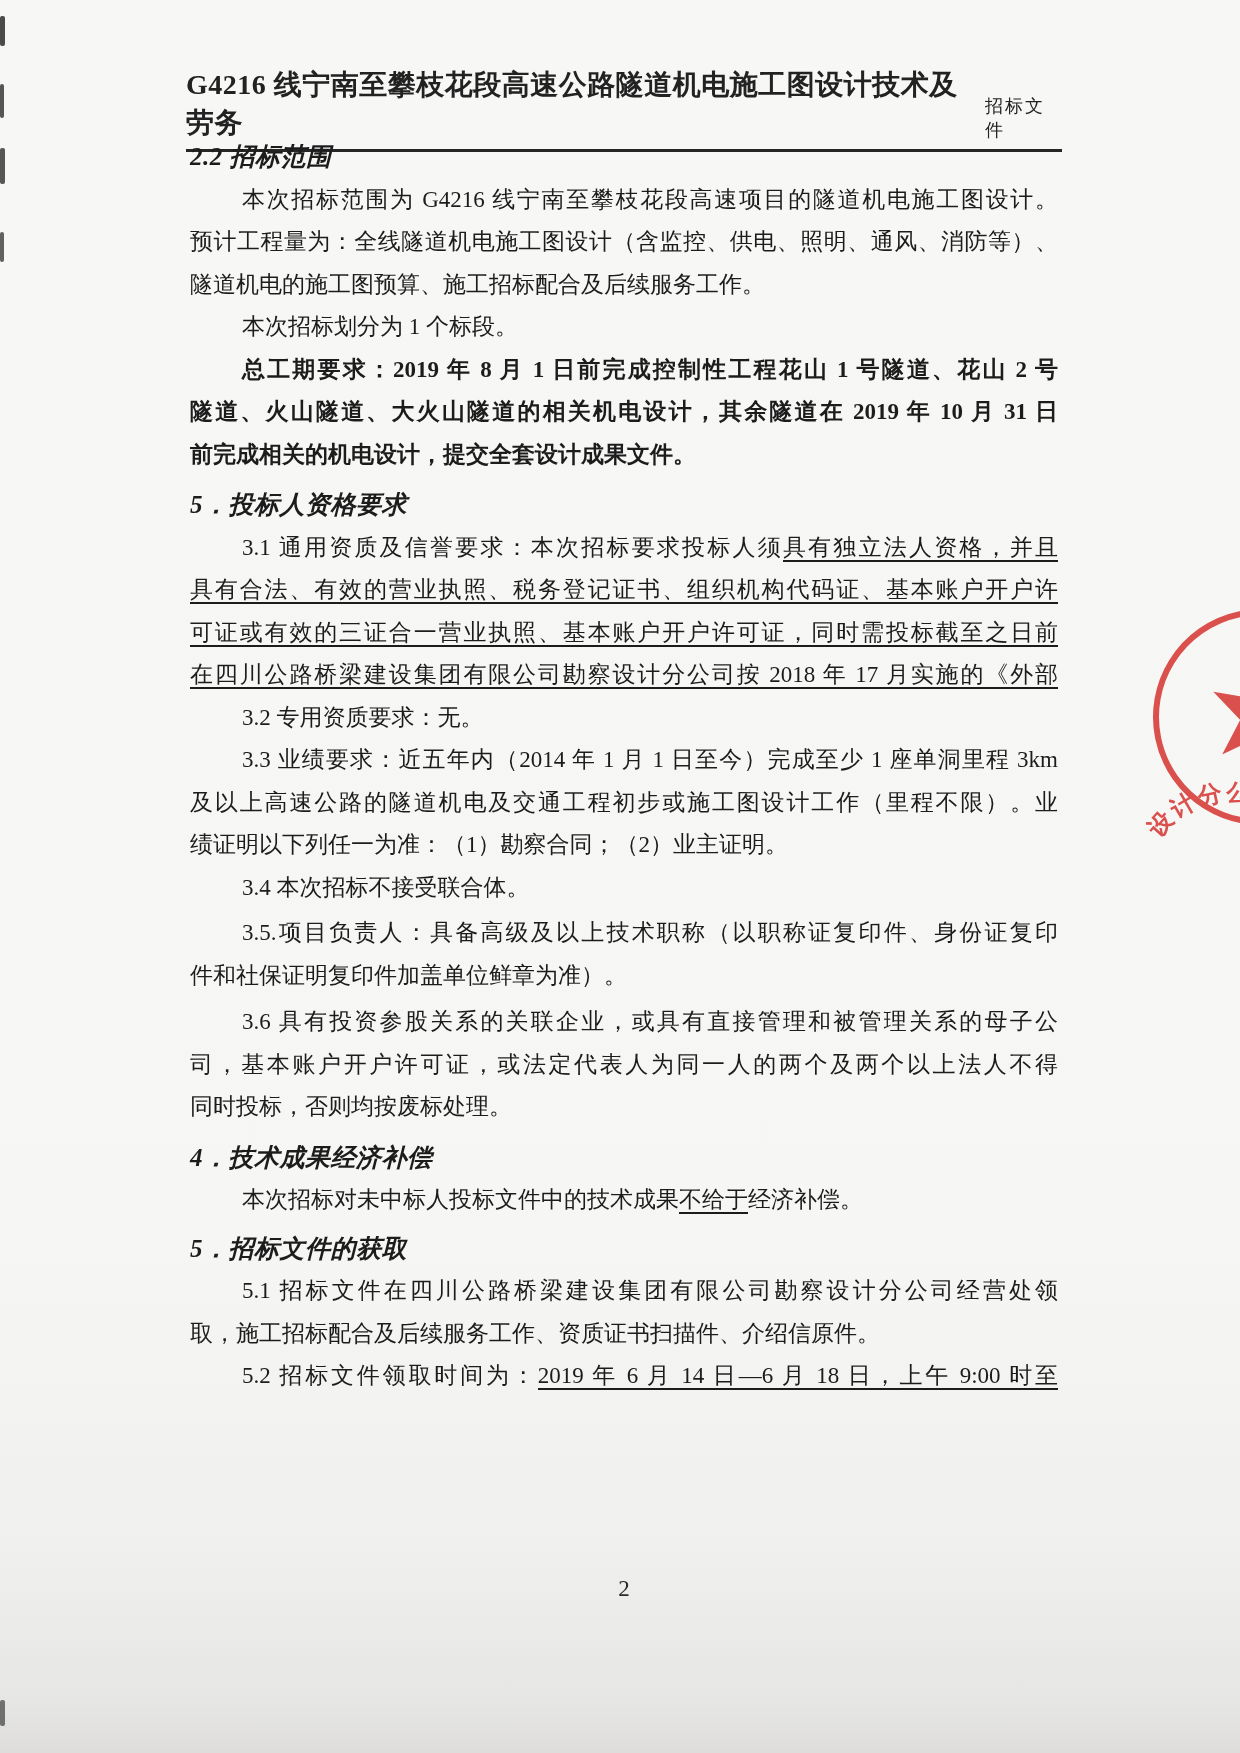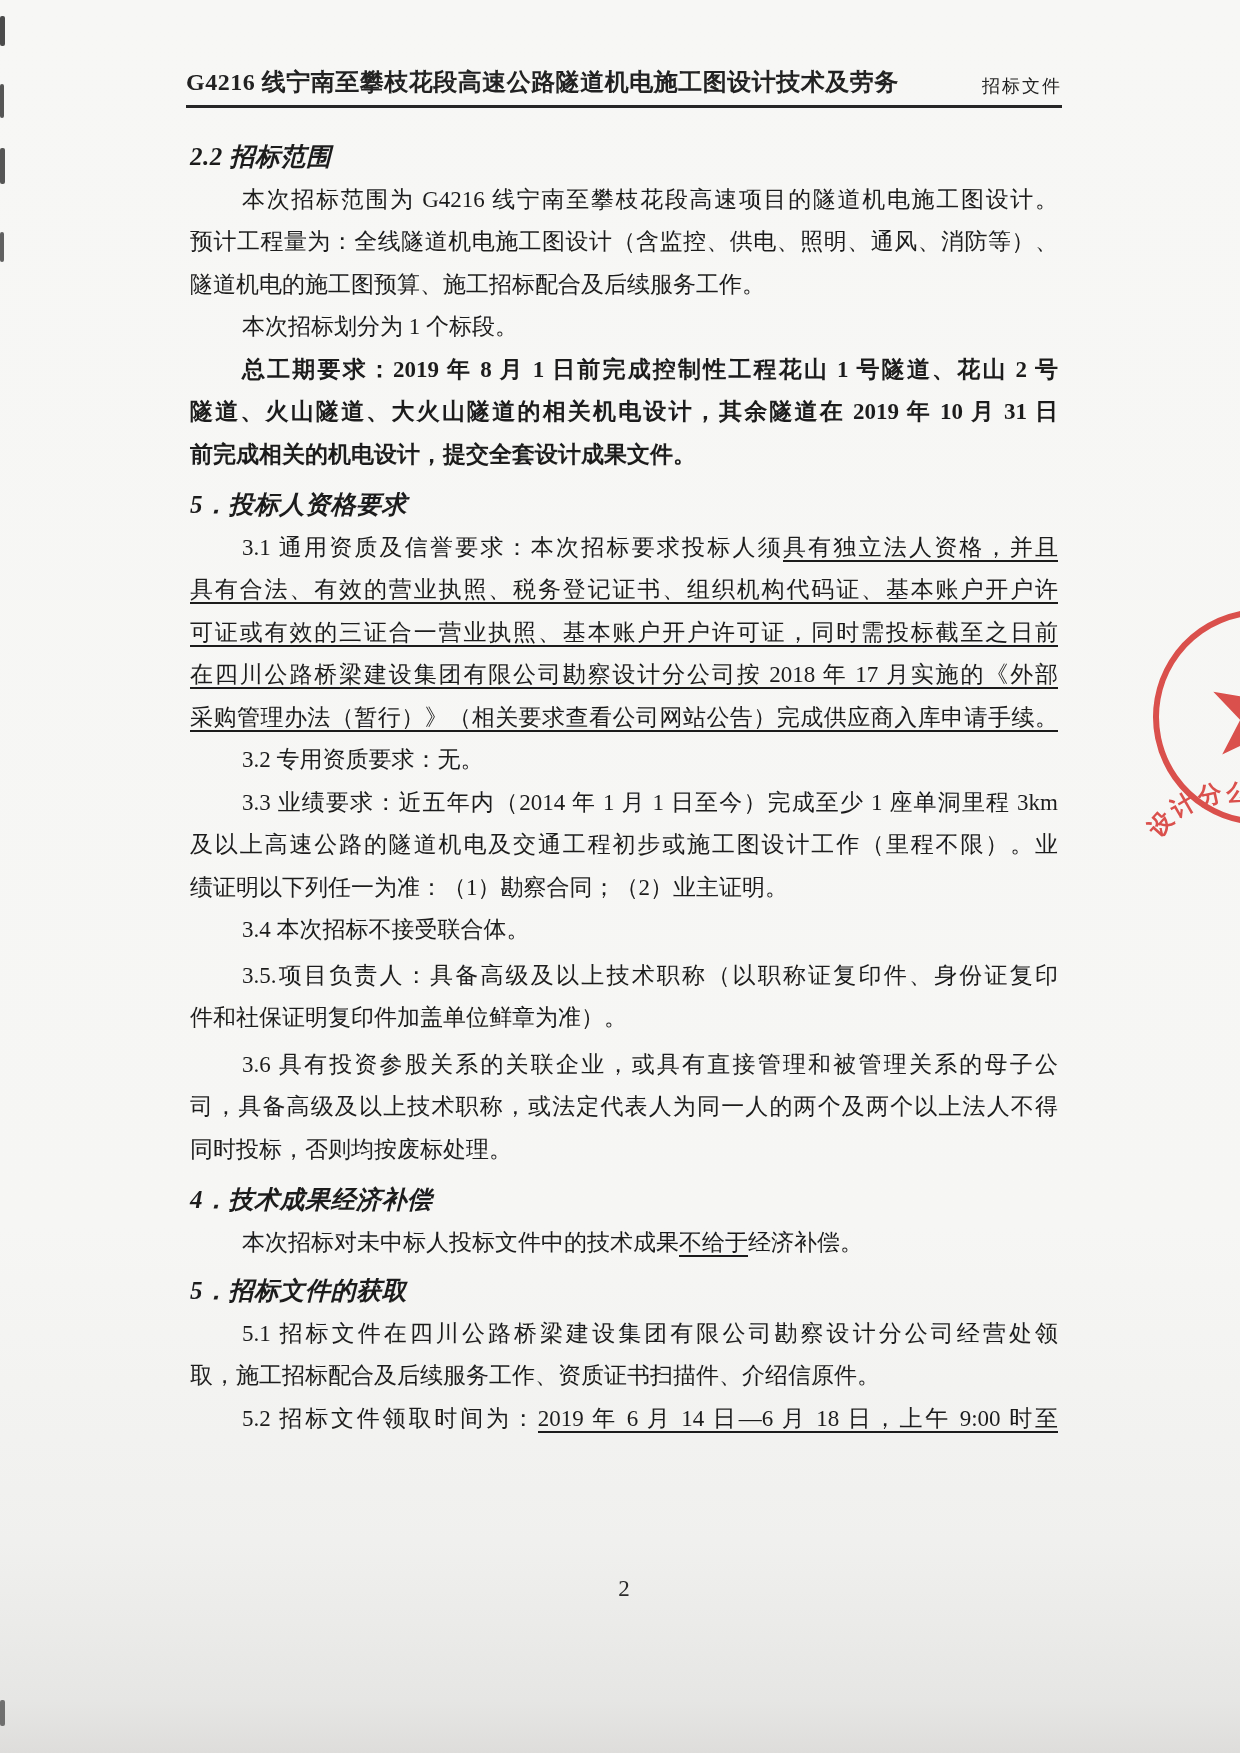--- a/index.html
+++ b/index.html
@@ -10,21 +10,21 @@
     color:#1e1e1e;
   }
   
   .artifact{position:absolute;background:#111;border-radius:2px;}
   
   .hdr{
     position:absolute;left:186px;right:178px;top:66px;
     display:flex;justify-content:space-between;align-items:flex-end;
     border-bottom:3px solid #262626;padding-bottom:7px;
   }
-  .hdr .t-left{font-size:24px;font-weight:700;letter-spacing:.5px;color:#222;}
+  .hdr .t-left{font-size:28px;font-weight:700;letter-spacing:.5px;color:#222;}
   .hdr .t-right{font-size:18px;letter-spacing:2px;color:#222;}
   
   .doc{
     position:absolute;left:190px;top:136px;width:868px;
     font-size:23px;line-height:42.5px;color:#1c1c1c;
   }
   .doc .line{min-height:42.5px;}
   .doc .line.j{text-align:justify;text-align-last:justify;}
   .doc .line.ind{text-indent:52px;}
   .doc .line.b{font-weight:700;}
@@ -62,30 +62,29 @@
       <div class="line"><span>隧道机电的施工图预算、施工招标配合及后续服务工作。</span></div>
       <div class="line ind"><span>本次招标划分为 1 个标段。</span></div>
       <div class="line j ind b"><span>总工期要求：2019 年 8 月 1 日前完成控制性工程花山 1 号隧道、花山 2 号</span></div>
       <div class="line j b"><span>隧道、火山隧道、大火山隧道的相关机电设计，其余隧道在 2019 年 10 月 31 日</span></div>
       <div class="line b"><span>前完成相关的机电设计，提交全套设计成果文件。</span></div>
       <div class="line h" style="margin-top: 8px;"><span>5．投标人资格要求</span></div>
       <div class="line j ind"><span>3.1 通用资质及信誉要求：本次招标要求投标人须</span><span class="u">具有独立法人资格，并且</span></div>
       <div class="line j"><span class="u">具有合法、有效的营业执照、税务登记证书、组织机构代码证、基本账户开户许</span></div>
       <div class="line j"><span class="u">可证或有效的三证合一营业执照、基本账户开户许可证，同时需投标截至之日前</span></div>
       <div class="line j"><span class="u">在四川公路桥梁建设集团有限公司勘察设计分公司按 2018 年 17 月实施的《外部</span></div>
-      <div class="line j"><span class="u">采购管理办法（暂行）》（相关要求查看公司网站公告）完成供应商入库申请手续。</span></div>
       <div class="line ind"><span>3.2 专用资质要求：无。</span></div>
       <div class="line j ind"><span>3.3 业绩要求：近五年内（2014 年 1 月 1 日至今）完成至少 1 座单洞里程 3km</span></div>
       <div class="line j"><span>及以上高速公路的隧道机电及交通工程初步或施工图设计工作（里程不限）。业</span></div>
       <div class="line"><span>绩证明以下列任一为准：（1）勘察合同；（2）业主证明。</span></div>
       <div class="line ind"><span>3.4 本次招标不接受联合体。</span></div>
       <div class="line j ind" style="margin-top: 3px;"><span>3.5.项目负责人：具备高级及以上技术职称（以职称证复印件、身份证复印</span></div>
       <div class="line"><span>件和社保证明复印件加盖单位鲜章为准）。</span></div>
       <div class="line j ind" style="margin-top: 4px;"><span>3.6 具有投资参股关系的关联企业，或具有直接管理和被管理关系的母子公</span></div>
-      <div class="line j"><span>司，具备高级及以上技术职称，或法定代表人为同一人的两个及两个以上法人不得</span></div>
+      <div class="line j"><span>司，基本账户开户许可证，或法定代表人为同一人的两个及两个以上法人不得</span></div>
       <div class="line"><span>同时投标，否则均按废标处理。</span></div>
       <div class="line h" style="margin-top: 8px;"><span>4．技术成果经济补偿</span></div>
       <div class="line ind"><span>本次招标对未中标人投标文件中的技术成果</span><span class="u">不给于</span><span>经济补偿。</span></div>
       <div class="line h" style="margin-top: 6px;"><span>5．招标文件的获取</span></div>
       <div class="line j ind"><span>5.1 招标文件在四川公路桥梁建设集团有限公司勘察设计分公司经营处领</span></div>
       <div class="line"><span>取，施工招标配合及后续服务工作、资质证书扫描件、介绍信原件。</span></div>
       <div class="line j ind"><span>5.2 招标文件领取时间为：</span><span class="u">2019 年 6 月 14 日—6 月 18 日，上午 9:00 时至</span></div>
     </div>
 
   <svg class="stamp" viewBox="0 0 270 270">

